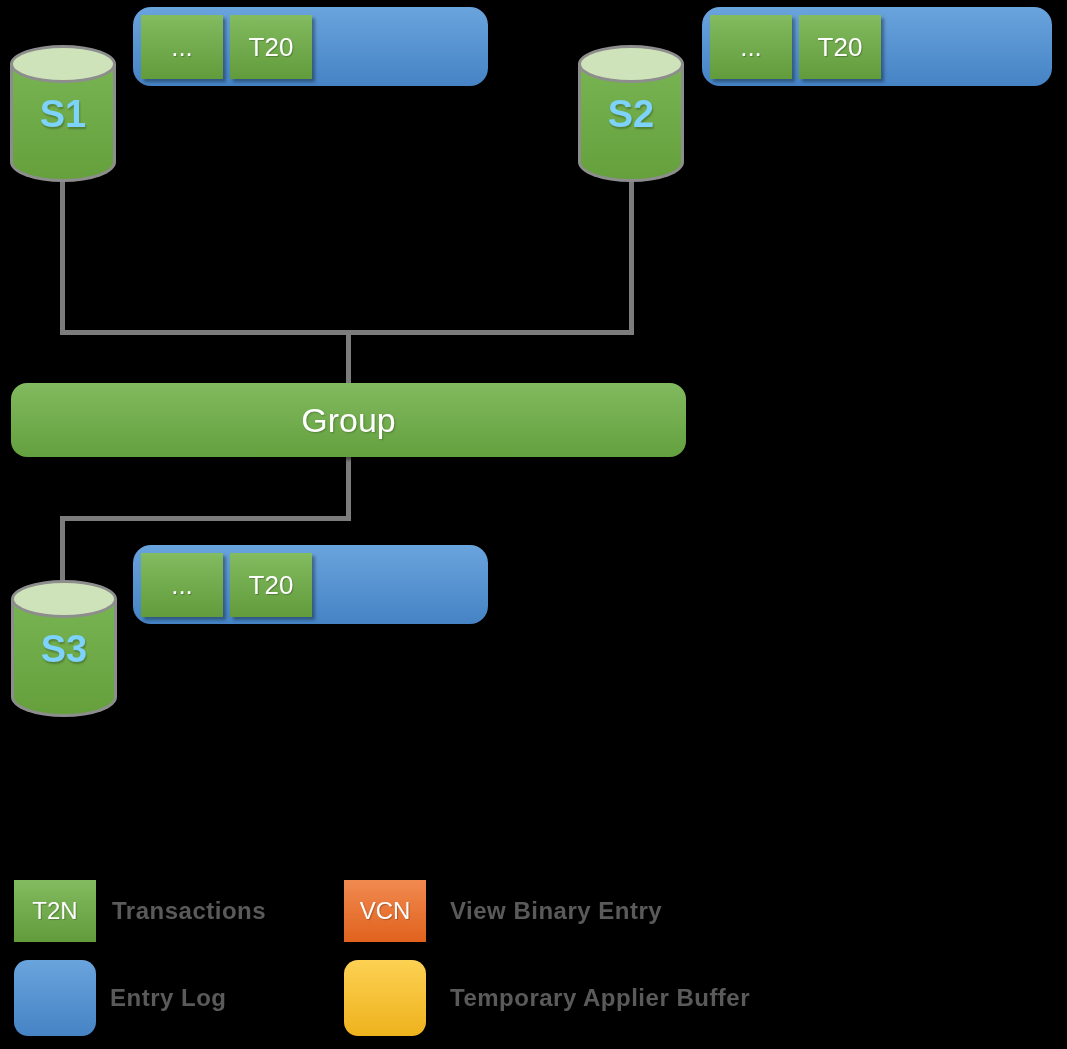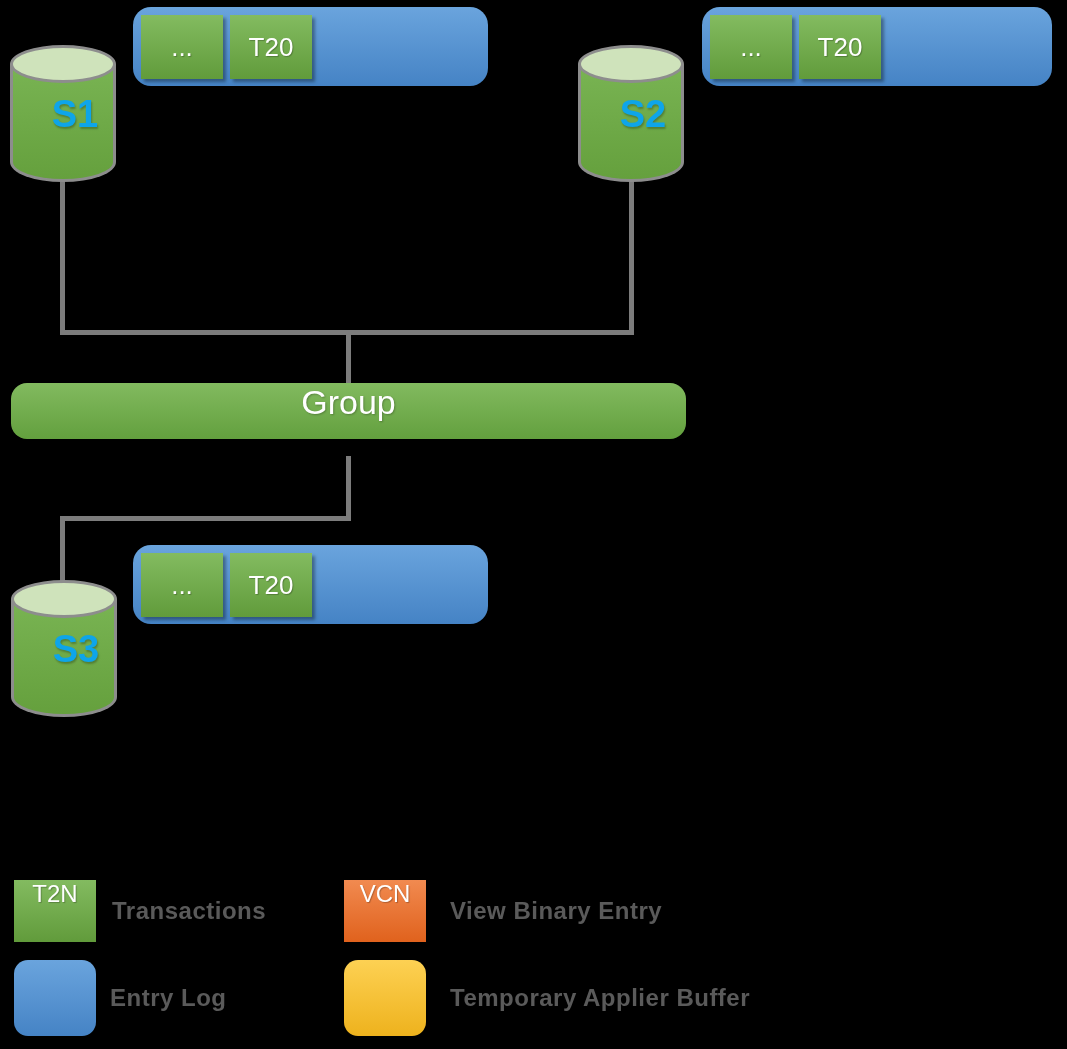--- a/index.html
+++ b/index.html
@@ -24,22 +24,22 @@
     border-radius:0 0 50% 50% / 0 0 20px 20px;
   }
   .cyl-top {
     position:absolute; left:0; top:0; width:106px; height:38px;
     box-sizing:border-box;
     background:#cfe3bb;
     border:3px solid #8d8d8d;
     border-radius:50%;
   }
   .cyl-label {
-    position:absolute; left:12px; top:48px; width:100%;
-    text-align:center; color:#0ea5e9;
+    position:absolute; left:0; top:48px; width:100%;
+    text-align:center; color:#7dd3fc;
     font-size:38px; font-weight:bold;
     text-shadow:1px 2px 2px rgba(0,0,0,0.25);
   }
 
   
   .binlog {
     position:absolute; height:79px; border-radius:18px;
     background:linear-gradient(180deg,#6aa4dd 0%,#4583c5 100%);
     box-shadow:2px 3px 3px rgba(0,0,0,0.45);
   }
@@ -49,33 +49,33 @@
     box-shadow:3px 3px 3px rgba(0,0,0,0.35);
     display:flex; align-items:center; justify-content:center;
     color:#ffffff; font-size:26px;
     text-shadow:1px 1px 1px rgba(0,0,0,0.25);
   }
   .chip.first { left:8px; }
   .chip.second { left:97px; }
 
   
   .group-box {
-    position:absolute; left:11px; top:383px; width:675px; height:56px;
+    position:absolute; left:11px; top:383px; width:675px; height:74px;
     border-radius:16px;
     background:linear-gradient(180deg,#82ba5f 0%,#63a03e 100%);
-    display:flex; align-items:flex-start; justify-content:center;
+    display:flex; align-items:center; justify-content:center;
     color:#ffffff; font-size:34px;
     text-shadow:1px 1px 2px rgba(0,0,0,0.25);
     box-shadow:2px 3px 3px rgba(0,0,0,0.45);
   }
 
   
   .swatch {
     position:absolute; width:82px; height:62px;
-    display:flex; justify-content:center;
+    display:flex; align-items:center; justify-content:center;
     color:#ffffff; font-size:24px;
     text-shadow:1px 1px 1px rgba(0,0,0,0.25);
   }
   .swatch.green  { background:linear-gradient(180deg,#83bb60 0%,#619b3b 100%); box-shadow:3px 3px 3px rgba(0,0,0,0.35); }
   .swatch.orange { background:linear-gradient(180deg,#f18a50 0%,#e0621d 100%); box-shadow:3px 3px 3px rgba(0,0,0,0.35); }
   .swatch.blue   { height:76px; border-radius:14px; background:linear-gradient(180deg,#6aa4dd 0%,#4583c5 100%); box-shadow:3px 3px 3px rgba(0,0,0,0.35); }
   .swatch.yellow { height:76px; border-radius:14px; background:linear-gradient(180deg,#fdd153 0%,#eeb21d 100%); box-shadow:3px 3px 3px rgba(0,0,0,0.35); }
   .legend-label {
     position:absolute; height:62px;
     display:flex; align-items:center;

